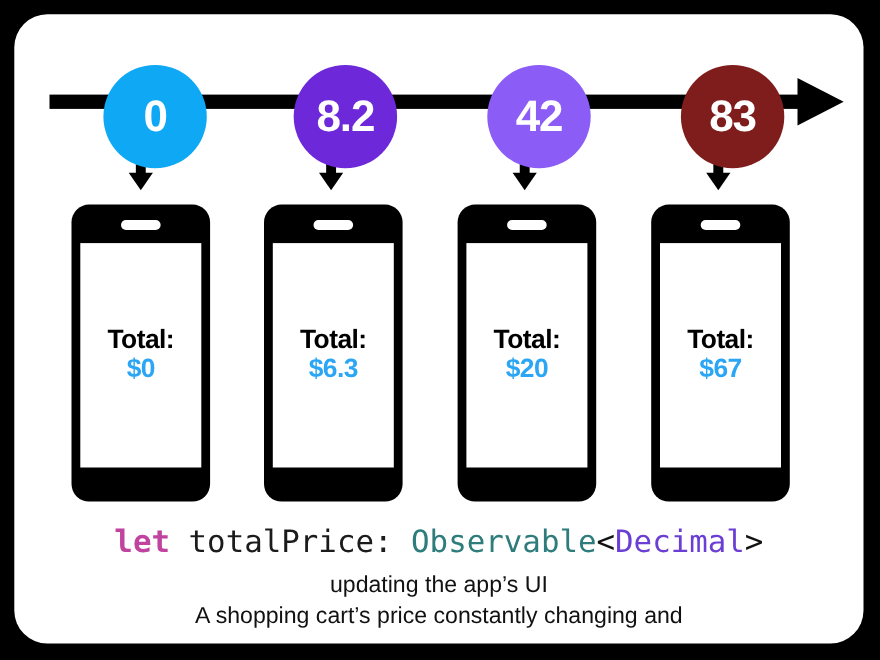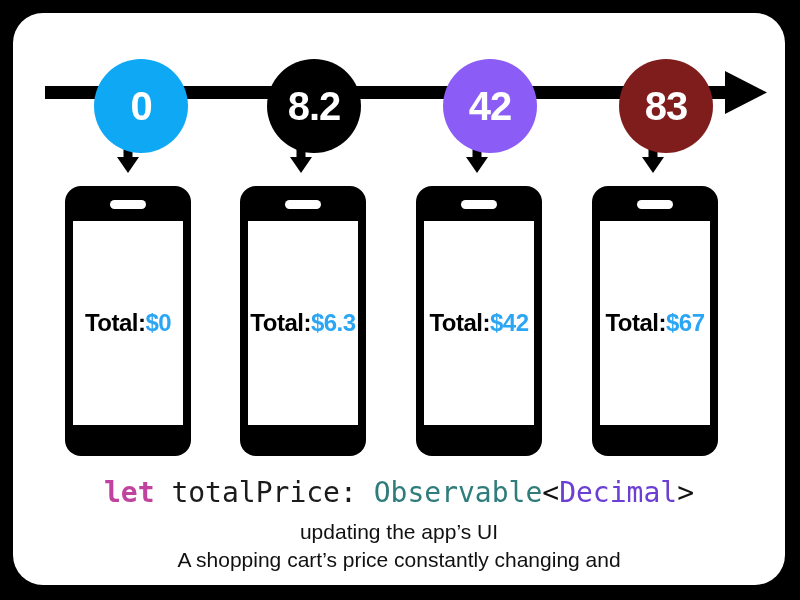--- a/index.html
+++ b/index.html
@@ -76,21 +76,21 @@
   }
 
   .phone-screen {
     position: absolute;
     left: 8px;
     top: 35px;
     width: 110px;
     height: 204px;
     background: #ffffff;
     display: flex;
-    flex-direction: row;
+    flex-direction: column;
     align-items: center;
     justify-content: center;
   }
 
   .screen-total-label {
     color: #000000;
     font-weight: bold;
     font-size: 24px;
     line-height: 1.1;
     letter-spacing: -0.5px;
@@ -162,21 +162,21 @@
       </g>
       <g>
         <rect x="635.5" y="128" width="9" height="20" fill="#000000"></rect>
         <polygon points="629,144 651,144 640,160" fill="#000000"></polygon>
       </g>
     </svg>
 
     <div class="tl-node" style="left:81px; top:46px; background:#0FA8F5;">
       <span>0</span>
     </div>
-    <div class="tl-node" style="left:254px; top:46px; background:#000000;">
+    <div class="tl-node" style="left:254px; top:46px; background:#6d28d9;">
       <span>8.2</span>
     </div>
     <div class="tl-node" style="left:430px; top:46px; background:#8b5cf6;">
       <span>42</span>
     </div>
     <div class="tl-node" style="left:606px; top:46px; background:#7f1d1d;">
       <span>83</span>
     </div>
 
     <div class="phone" style="left:52px; top:173px;">
@@ -192,21 +192,21 @@
       <div class="phone-screen">
         <div class="screen-total-label">Total:</div>
         <div class="screen-total-value">$6.3</div>
       </div>
     </div>
 
     <div class="phone" style="left:403px; top:173px;">
       <div class="phone-speaker"></div>
       <div class="phone-screen">
         <div class="screen-total-label">Total:</div>
-        <div class="screen-total-value">$42</div>
+        <div class="screen-total-value">$20</div>
       </div>
     </div>
 
     <div class="phone" style="left:579px; top:173px;">
       <div class="phone-speaker"></div>
       <div class="phone-screen">
         <div class="screen-total-label">Total:</div>
         <div class="screen-total-value">$67</div>
       </div>
     </div>

